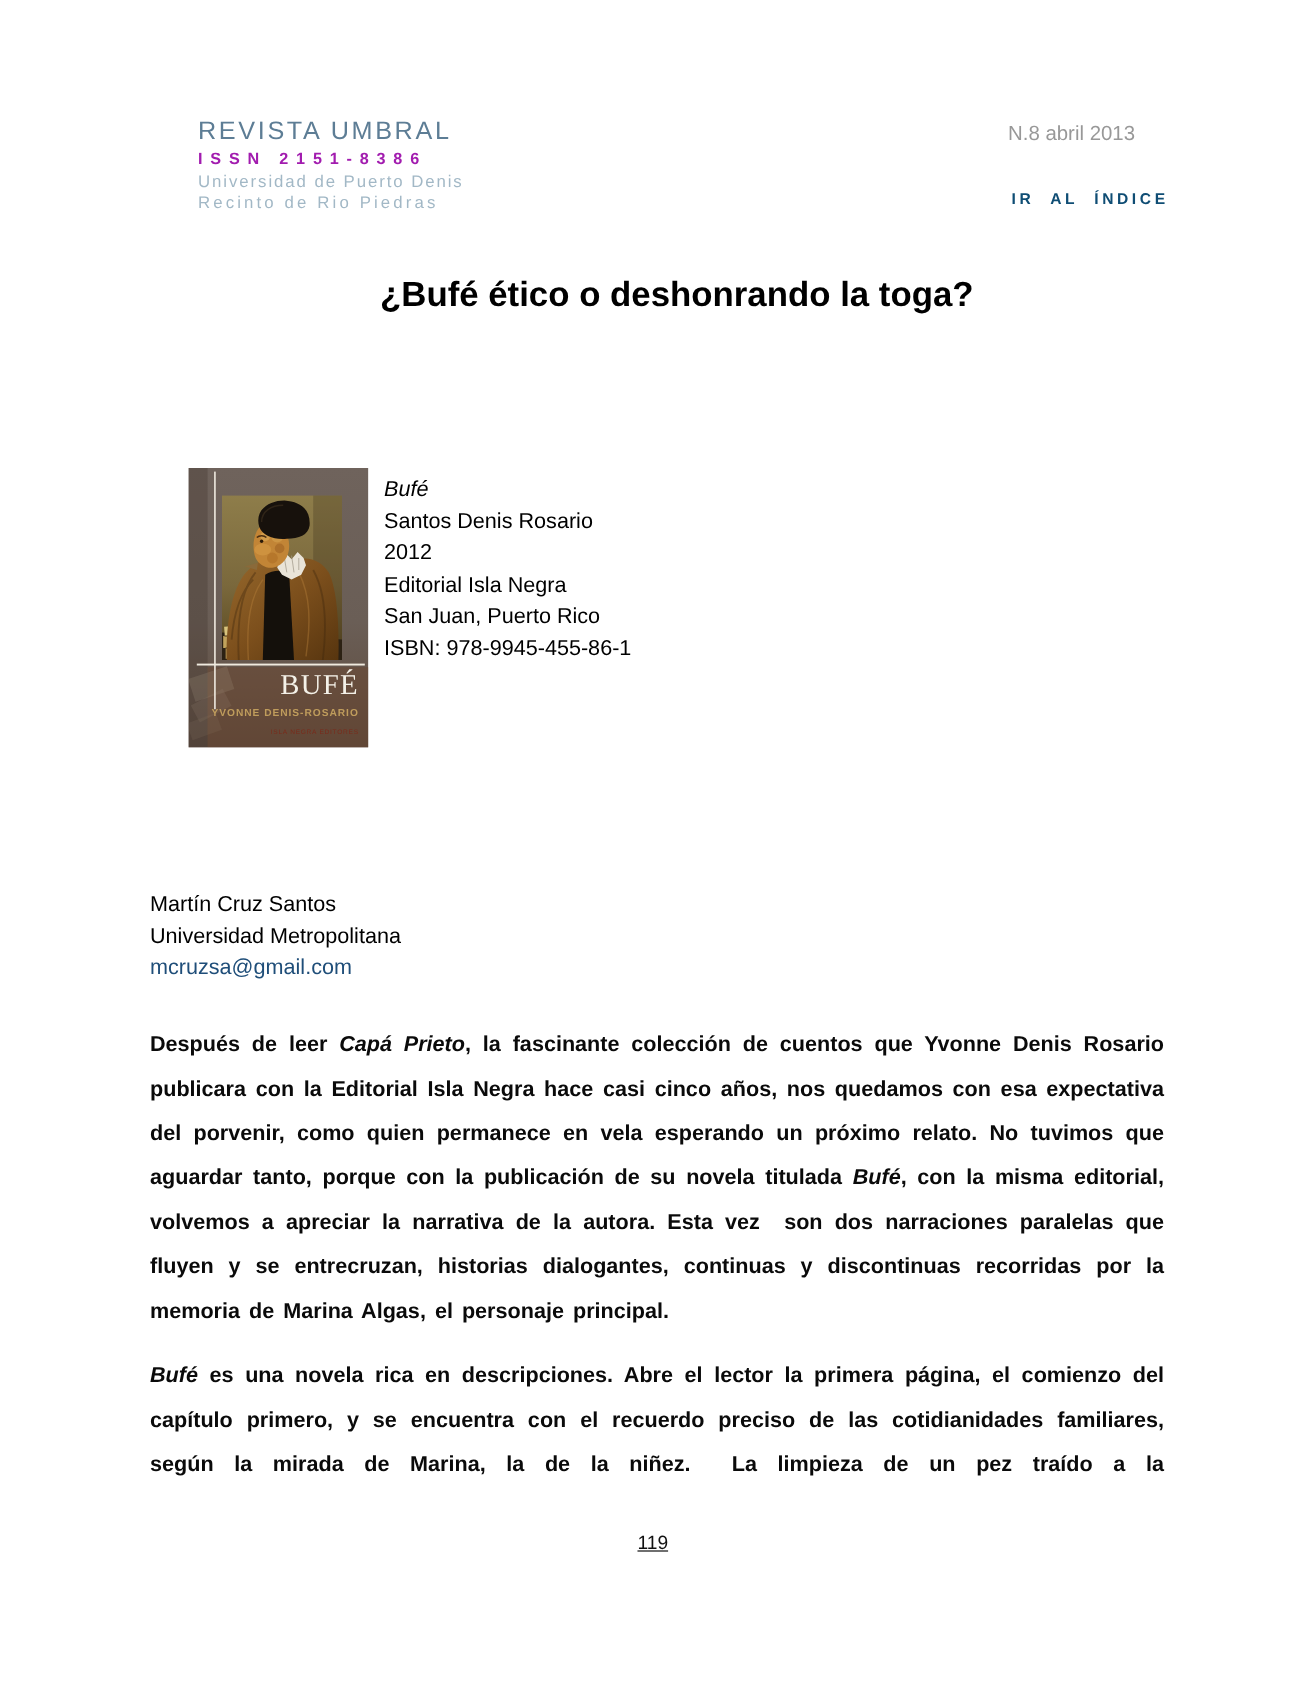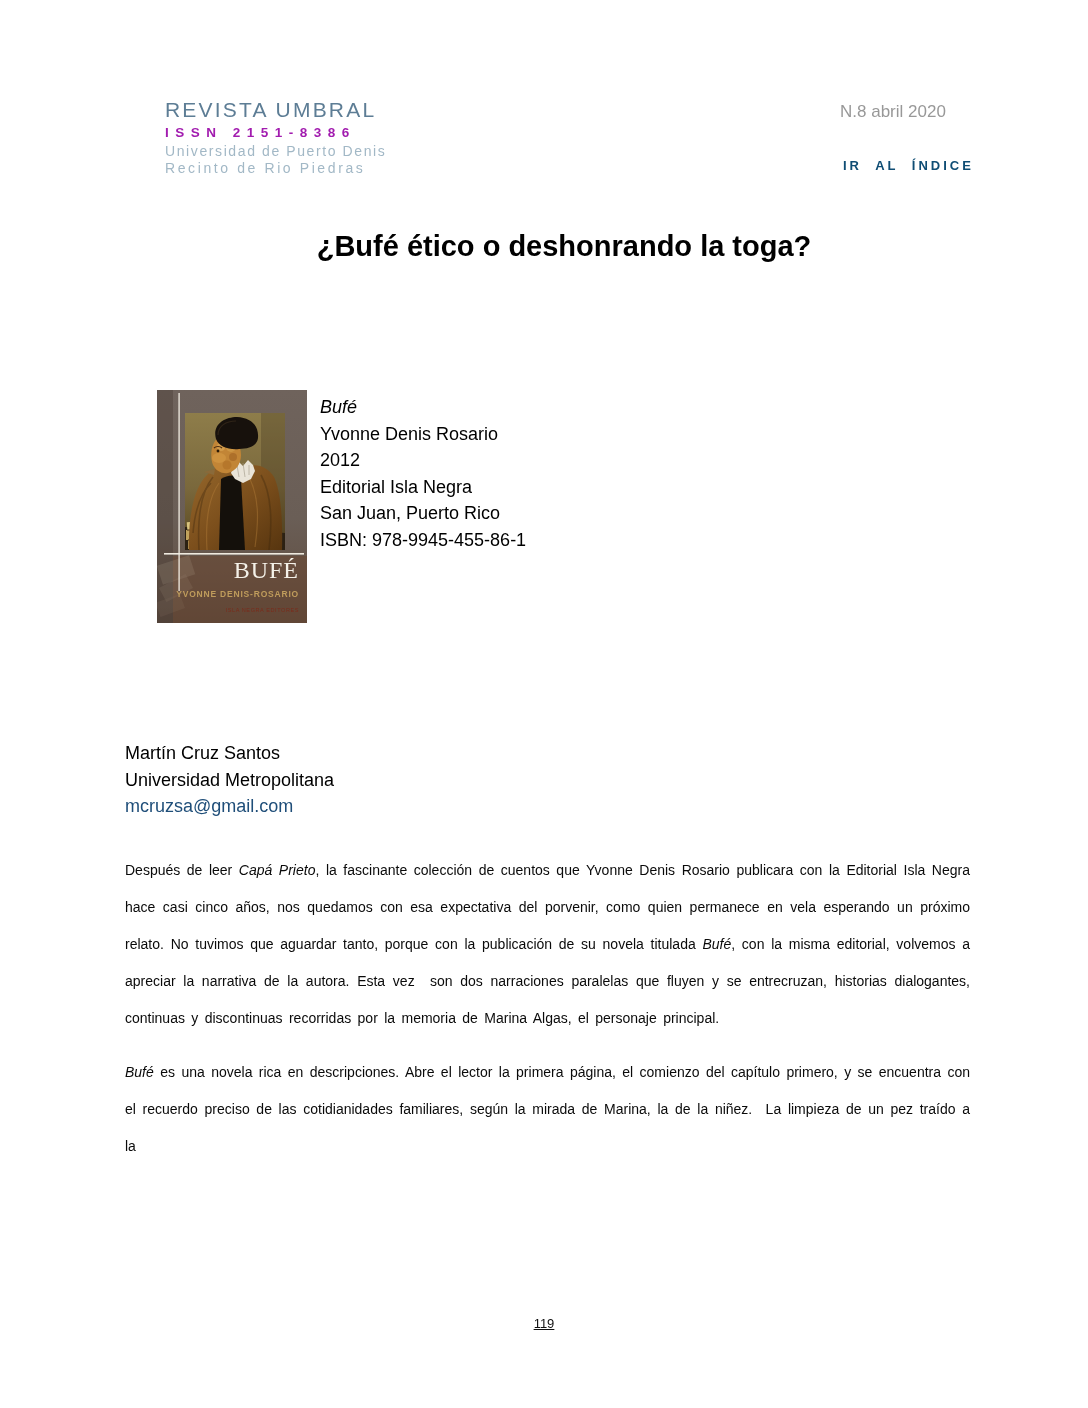--- a/index.html
+++ b/index.html
@@ -32,41 +32,41 @@
   .book-info{position:absolute;left:320px;top:394px;font-size:18px;line-height:26.5px;color:#000;}
   .it{font-style:italic;}
 
   
   .author-block{position:absolute;left:125px;top:740px;font-size:18px;line-height:26.5px;}
   .author-email{color:#1f4e79;cursor:pointer;}
 
   
   .body-text{position:absolute;left:125px;top:852px;width:845px;}
   .body-text p{
-    margin:0 0 17px 0;font-size:14px;line-height:37px;text-align:justify;
-    word-spacing:2.5px;color:#0a0a0a;
+    margin:0 0 17px 0;font-size:18px;line-height:37px;text-align:justify;
+    word-spacing:2.5px;color:#0a0a0a;font-weight:bold;
   }
   .body-text p.continues{text-align-last:justify;}
 
   
-  .page-number{position:absolute;top:1316px;left:0;width:100%;text-align:center;font-size:13px;color:#111;text-decoration:underline;}
+  .page-number{position:absolute;top:1278px;left:0;width:100%;text-align:center;font-size:16px;color:#111;text-decoration:underline;}
 </style>
 </head>
 <body>
 
 <div class="page">
 
   <div class="logo">
     <div class="journal-name">REVISTA UMBRAL</div>
     <div class="journal-issn">ISSN 2151-8386</div>
     <div class="journal-univ">Universidad de Puerto Denis</div>
     <div class="journal-campus">Recinto de Rio Piedras</div>
   </div>
 
-  <div class="issue-date">N.8 abril 2020</div>
+  <div class="issue-date">N.8 abril 2013</div>
   <a class="index-link">IR AL ÍNDICE</a>
 
   <h1 class="article-title">¿Bufé ético o deshonrando la toga?</h1>
 
   <div class="book-cover">
     <svg viewBox="0 0 150 233" width="150" height="233" xmlns="http://www.w3.org/2000/svg">
       <defs>
         <linearGradient id="gBg" x1="0" y1="0" x2="0" y2="1">
           <stop offset="0" stop-color="#6f635c"></stop>
           <stop offset="0.55" stop-color="#6a5e56"></stop>
@@ -140,21 +140,21 @@
       <rect x="7" y="163" width="140" height="1.6" fill="#efeadf"></rect>
 
       <text x="142" y="188" text-anchor="end" font-family="Liberation Serif, serif" font-size="24" letter-spacing="1" fill="#f4f1e8">BUFÉ</text>
       <text x="142" y="207" text-anchor="end" font-family="Liberation Sans, sans-serif" font-size="8.5" font-weight="bold" letter-spacing="0.8" fill="#bf9c5c">YVONNE DENIS-ROSARIO</text>
       <text x="142" y="222" text-anchor="end" font-family="Liberation Sans, sans-serif" font-size="5.5" letter-spacing="0.6" fill="#7a2b1b">ISLA NEGRA EDITORES</text>
     </svg>
   </div>
 
   <div class="book-info">
     <div><span class="it">Bufé</span></div>
-    <div><span>Yvonne Denis Rosario</span></div>
+    <div><span>Santos Denis Rosario</span></div>
     <div><span>2012</span></div>
     <div><span>Editorial Isla Negra</span></div>
     <div><span>San Juan, Puerto Rico</span></div>
     <div><span>ISBN: 978-9945-455-86-1</span></div>
   </div>
 
   <div class="author-block">
     <div>Martín Cruz Santos</div>
     <div>Universidad Metropolitana</div>
     <a class="author-email">mcruzsa@gmail.com</a>

